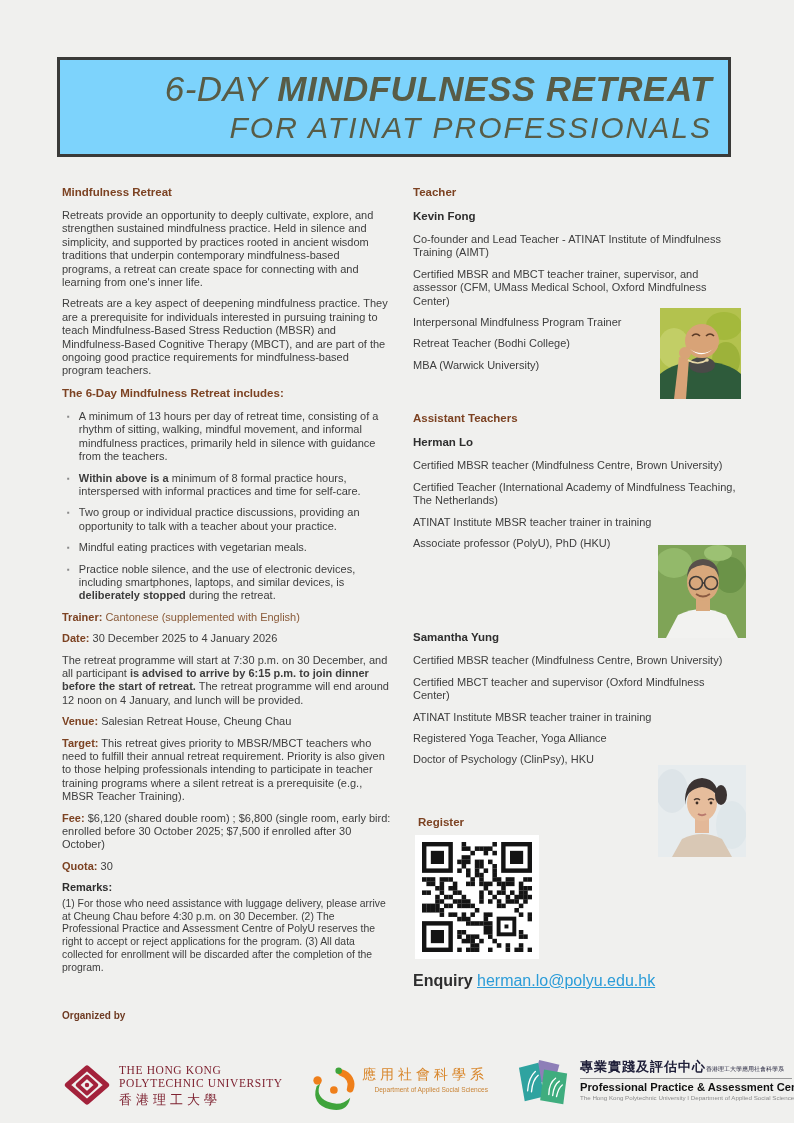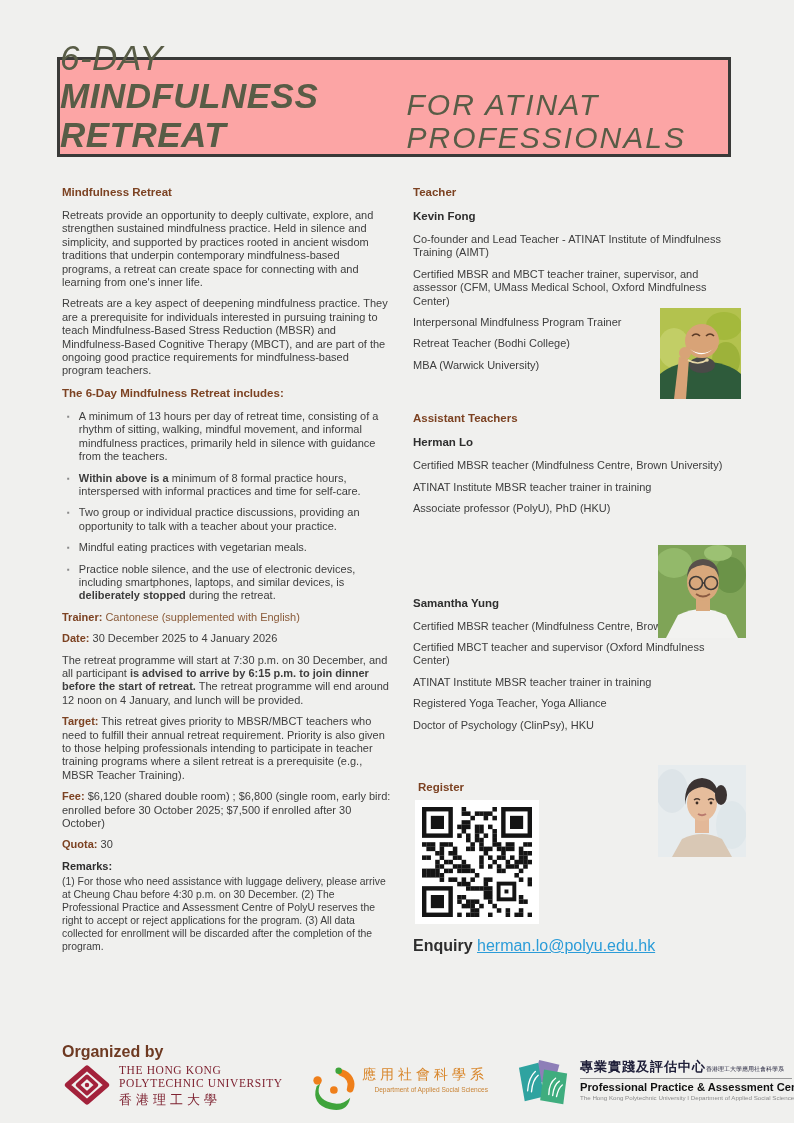--- a/index.html
+++ b/index.html
@@ -1,20 +1,20 @@
 <!DOCTYPE html>
 <html><head>
 <meta charset="utf-8">
 <style>
   html,body{margin:0;padding:0;}
   .page{position:relative;width:794px;height:1123px;background:#F0F0EE;overflow:hidden;
         font-family:"Liberation Sans",sans-serif;color:#3D3D3D;}
   
-  .banner{position:absolute;left:57px;top:57px;width:674px;height:100px;background:#fca5a5;
-          border:3px solid #3A3A38;box-sizing:border-box;display:flex;flex-direction:row;
+  .banner{position:absolute;left:57px;top:57px;width:674px;height:100px;background:#7dd3fc;
+          border:3px solid #3A3A38;box-sizing:border-box;display:flex;flex-direction:column;
           justify-content:center;align-items:flex-end;padding-right:16px;}
   .t1{font-style:italic;font-size:35px;color:#585C46;letter-spacing:.5px;line-height:1.1;font-weight:400;}
   .t1 b{font-weight:700;}
   .t2{font-style:italic;font-size:30px;color:#585C46;letter-spacing:2px;line-height:1.1;margin-top:3px;}
   
   .col{position:absolute;top:185px;font-size:11px;line-height:1.22;}
   .col-left{left:62px;width:330px;}
   .col-right{left:413px;width:336px;}
   .sec{font-size:11.5px;font-weight:700;color:#7C4222;margin:0 0 10px 0;}
   .name{font-size:11.5px;font-weight:700;color:#2E2E2E;margin:0 0 10px 0;}
@@ -33,21 +33,21 @@
   .photo{position:absolute;display:block;}
   .photo-kevin{left:247px;top:123px;}
   .photo-herman{left:245px;top:360px;}
   .photo-sam{left:245px;top:580px;}
   
   .qrbox{width:124px;height:124px;background:#FFFFFF;padding:7px;box-sizing:border-box;margin-left:2px;}
   .qrbox svg{display:block;}
   .enquiry{margin-top:12px;font-size:16px;}
   .enquiry a{color:#2B9CD8;text-decoration:underline;}
   
-  .orgby{position:absolute;left:62px;top:1043px;font-size:16px;font-weight:700;color:#6E3A22;}
+  .orgby{position:absolute;left:62px;top:1010px;font-size:10px;font-weight:700;color:#6E3A22;}
   .logo{position:absolute;display:flex;align-items:flex-start;}
   .logo-polyu{left:64px;top:1064px;}
   .polyu-text{margin-left:9px;color:#7E2231;font-family:"Liberation Serif",serif;}
   .polyu-en{font-size:11.5px;letter-spacing:.6px;line-height:1.15;}
   .polyu-cn{font-size:13px;letter-spacing:4px;margin-top:1px;}
   .logo-apss{left:306px;top:1066px;}
   .apss-text{margin-left:6px;}
   .apss-cn{color:#D8862B;font-size:14px;letter-spacing:4px;}
   .apss-en{color:#C98436;font-size:6.6px;margin-top:2px;text-align:right;}
   .logo-ppac{left:516px;top:1058px;}
@@ -90,39 +90,41 @@
           <span><span>Mindful eating practices with vegetarian meals.</span><b></b><span></span></span>
         </li>
       <li>
           <span class="bul">▪</span>
           <span><span>Practice noble silence, and the use of electronic devices, including smartphones, laptops, and similar devices, is </span><b>deliberately stopped</b><span> during the retreat.</span></span>
         </li>
     </ul>
     <p><span class="lab">Trainer:</span> <span class="brownval">Cantonese (supplemented with English)</span></p>
     <p><span class="lab">Date:</span> <span>30 December 2025 to 4 January 2026</span></p>
     <p><span>The retreat programme will start at 7:30 p.m. on 30 December, and all participant </span><b>is advised to arrive by 6:15 p.m. to join dinner before the start of retreat.</b><span> The retreat programme will end around 12 noon on 4 January, and lunch will be provided.</span></p>
+    <p><span class="lab">Venue:</span> <span>Salesian Retreat House, Cheung Chau</span></p>
     <p><span class="lab">Target:</span> <span>This retreat gives priority to MBSR/MBCT teachers who need to fulfill their annual retreat requirement. Priority is also given to those helping professionals intending to participate in teacher training programs where a silent retreat is a prerequisite (e.g., MBSR Teacher Training).</span></p>
     <p><span class="lab">Fee:</span> <span>$6,120 (shared double room) ; $6,800 (single room, early bird: enrolled before 30 October 2025; $7,500 if enrolled after 30 October)</span></p>
     <p><span class="lab">Quota:</span> <span>30</span></p>
     <p class="dk" style="margin-bottom:3px">Remarks:</p>
     <p class="remarks">(1) For those who need assistance with luggage delivery, please arrive at Cheung Chau before 4:30 p.m. on 30 December. (2) The Professional Practice and Assessment Centre of PolyU reserves the right to accept or reject applications for the program. (3) All data collected for enrollment will be discarded after the completion of the program.</p>
   </section>
 
   <section class="col col-right">
     <h3 class="sec">Teacher</h3>
     <h4 class="name">Kevin Fong</h4>
     <p style="width:320px">Co-founder and Lead Teacher - ATINAT Institute of Mindfulness Training (AIMT)</p>
     <p style="width:320px">Certified MBSR and MBCT teacher trainer, supervisor, and assessor (CFM, UMass Medical School, Oxford Mindfulness Center)</p>
     <p style="width:240px">Interpersonal Mindfulness Program Trainer</p>
     <p style="width:240px">Retreat Teacher (Bodhi College)</p>
     <p style="width:240px">MBA (Warwick University)</p>
 
     <h3 class="sec mt-assist">Assistant Teachers</h3>
     <h4 class="name">Herman Lo</h4>
     <p>Certified MBSR teacher (Mindfulness Centre, Brown University)</p>
+    <p>Certified Teacher (International Academy of Mindfulness Teaching, The Netherlands)</p>
     <p>ATINAT Institute MBSR teacher trainer in training</p>
     <p style="width:240px">Associate professor (PolyU), PhD (HKU)</p>
 
     <h4 class="name mt-sam">Samantha Yung</h4>
     <p>Certified MBSR teacher (Mindfulness Centre, Brown University)</p>
     <p style="width:320px">Certified MBCT teacher and supervisor (Oxford Mindfulness Center)</p>
     <p style="width:240px">ATINAT Institute MBSR teacher trainer in training</p>
     <p style="width:240px">Registered Yoga Teacher, Yoga Alliance</p>
     <p style="width:240px">Doctor of Psychology (ClinPsy), HKU</p>
 

